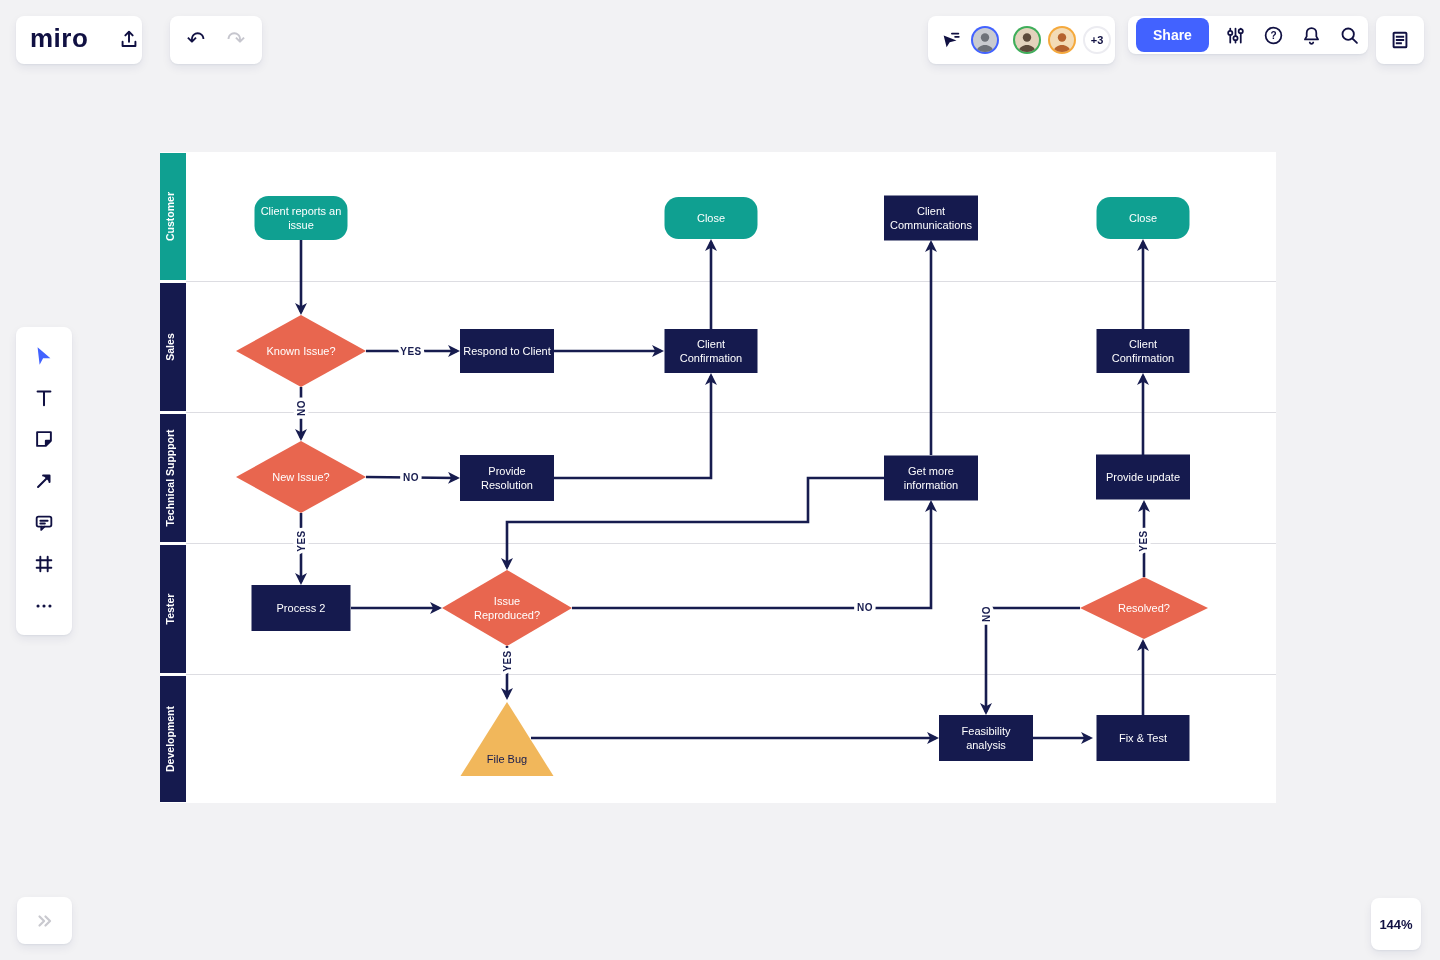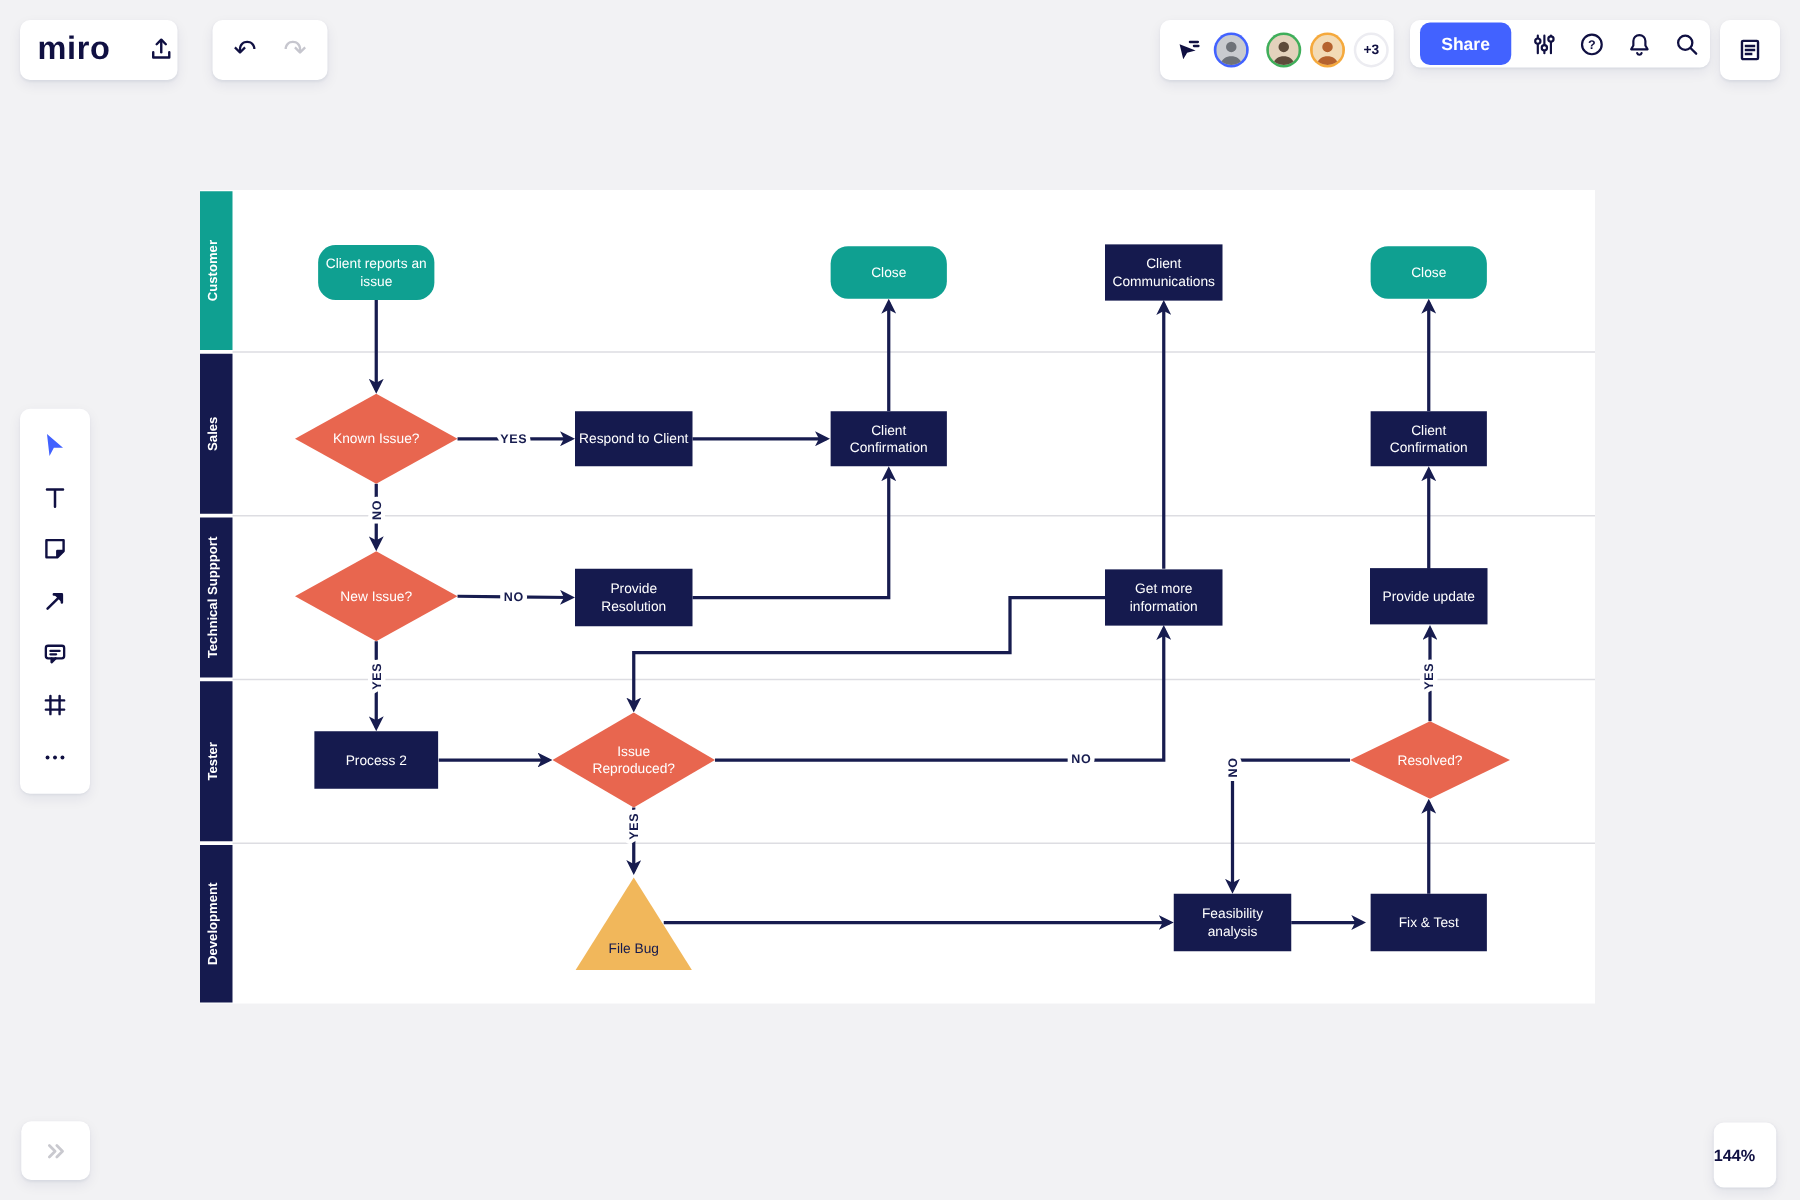--- a/index.html
+++ b/index.html
@@ -45,21 +45,21 @@
   .share-btn {
     height:34px; padding:0 17px; border:none; border-radius:8px;
     background:#4262FF; color:#fff; font-size:14px; font-weight:700;
     font-family:"Liberation Sans", sans-serif; cursor:pointer; margin-right:6px;
   }
   .notes-card { left:1376px; top:16px; width:48px; height:48px; justify-content:center; }
   
   .tools-card { left:16px; top:327px; width:56px; height:308px; flex-direction:column; justify-content:space-around; padding:8px 0; }
   
   .expand-card { left:17px; top:897px; width:55px; height:47px; justify-content:center; color:#C9C9CF; }
-  .zoom-card { left:1371px; top:898px; width:50px; height:52px; font-size:13px; font-weight:700; color:#101042; cursor:pointer; }
+  .zoom-card { left:1371px; top:898px; width:50px; height:52px; justify-content:center; font-size:13px; font-weight:700; color:#101042; cursor:pointer; }
   
   #frame-wrap { position:absolute; left:160px; top:152px; width:1116px; height:651px; }
   svg text { font-family:"Liberation Sans", sans-serif; }
 </style>
 </head>
 <body>
 
 <div id="frame-wrap">
   <svg id="flowchart-svg" width="1116" height="651" viewBox="0 0 1116 651">
       <defs>

